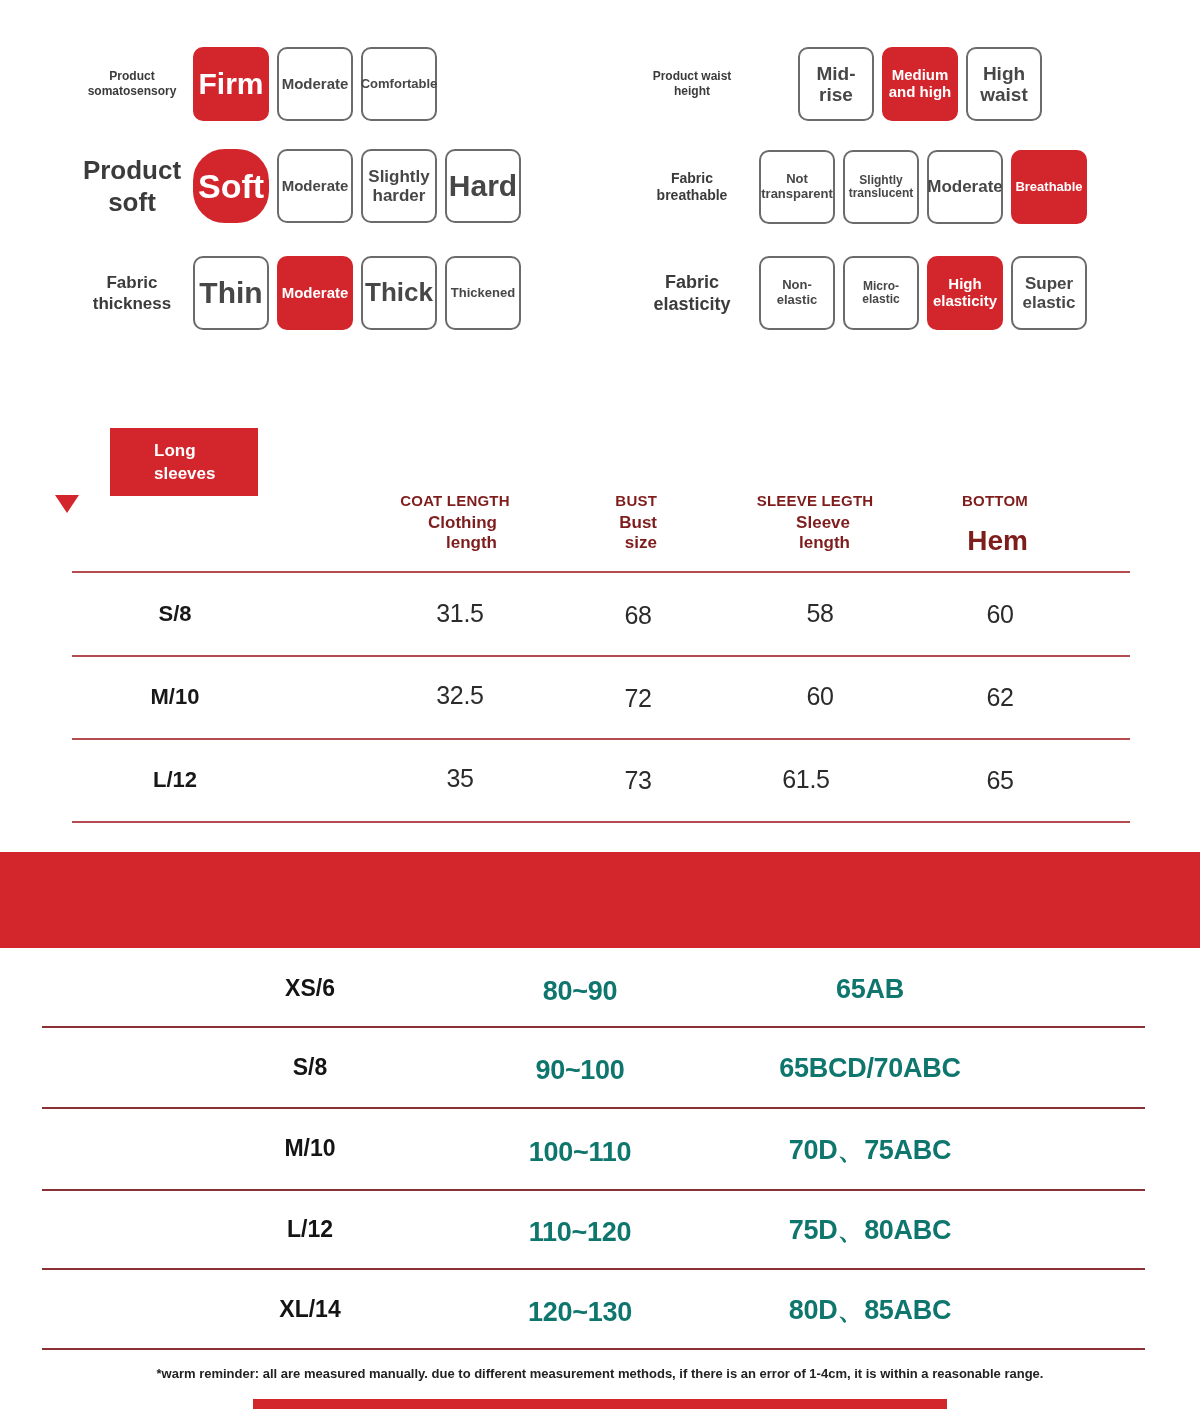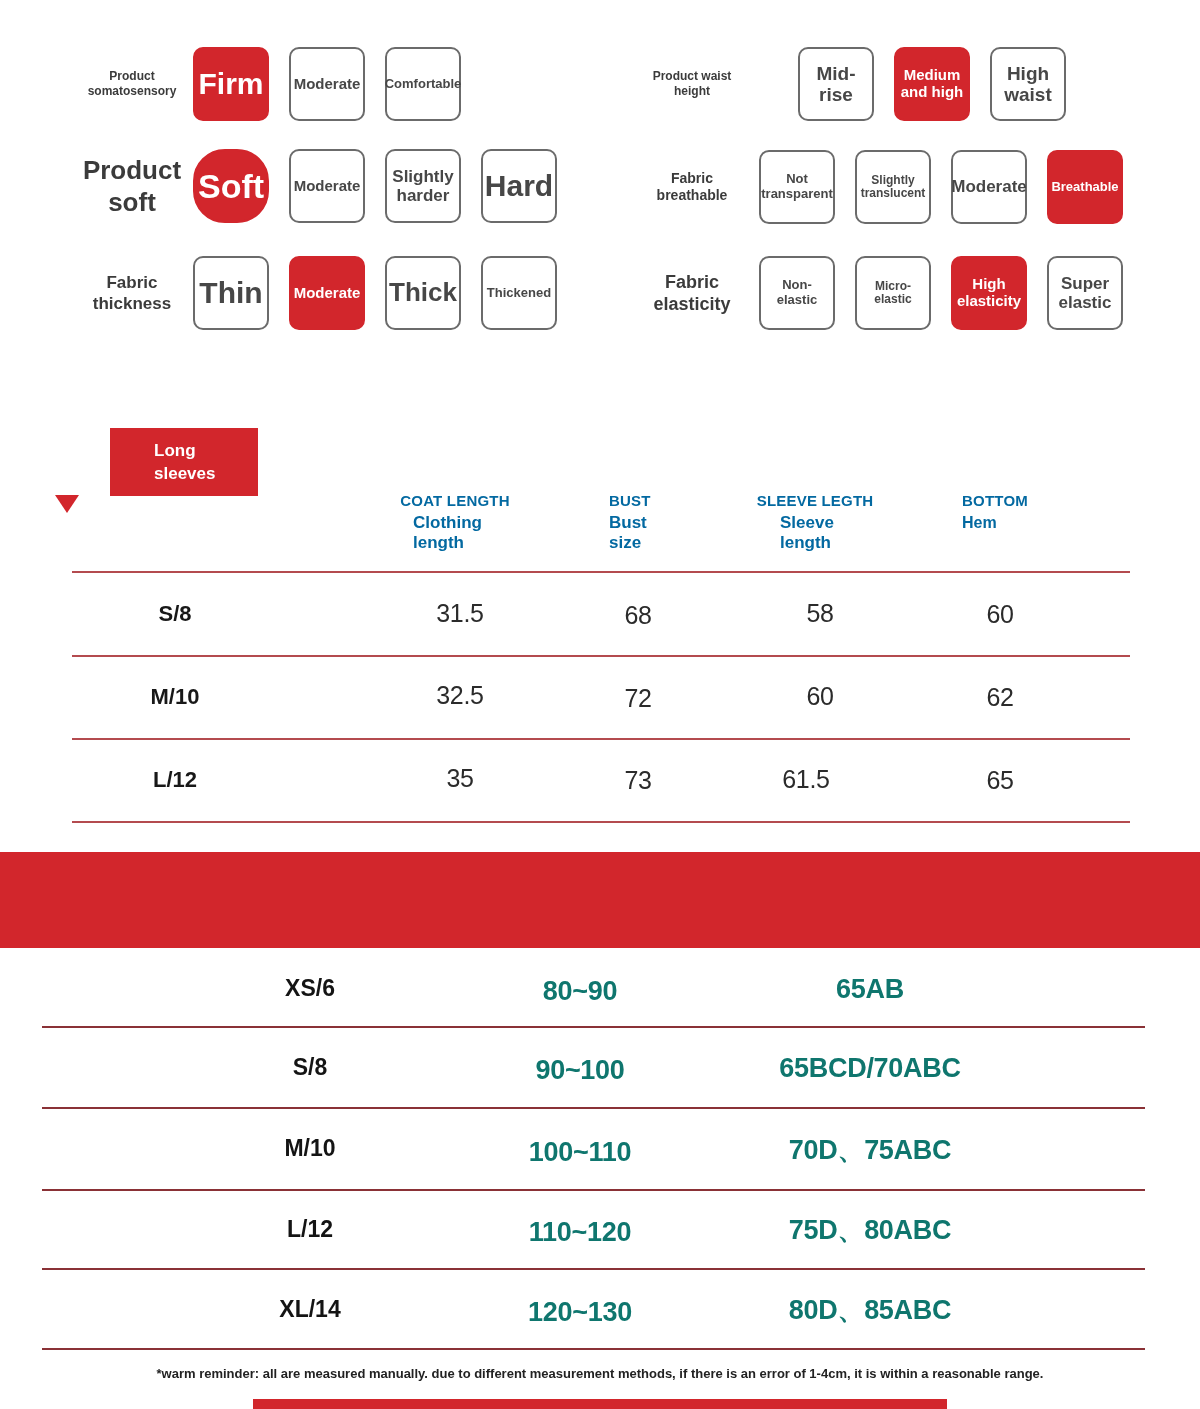--- a/index.html
+++ b/index.html
@@ -8,21 +8,21 @@
     --line-dark:#8a3136;
   }
   html,body{margin:0;padding:0;background:#fff;}
   .canvas{
     position:relative;width:1200px;height:1409px;background:#ffffff;
     font-family:"Liberation Sans", sans-serif;overflow:hidden;
   }
   
   .attr-row{position:absolute;display:flex;align-items:center;height:74px;}
   .attr-label{font-weight:bold;color:#3b3b3b;text-align:center;line-height:1.25;}
-  .boxes{display:flex;gap:20px;align-items:center;}
+  .boxes{display:flex;gap:8px;align-items:center;}
   .box{
     width:76px;height:74px;box-sizing:border-box;border:2px solid #6b6b6b;border-radius:10px;
     background:#fff;display:flex;align-items:center;justify-content:center;text-align:center;
     font-weight:bold;color:#474747;line-height:1.12;padding:2px;
   }
   .box.sel{background:var(--red);border-color:var(--red);color:#fff;}
   .f-xs{font-size:12px;} .f-s{font-size:13px;} .f-m{font-size:15px;} .f-ml{font-size:17px;}
   .f-l{font-size:19px;} .f-xl{font-size:26px;} .f-xxl{font-size:30px;} .f-h{font-size:34px;border-radius:32px;}
   .lab-xs{font-size:12px;width:112px;} .lab-m{font-size:17px;width:112px;} .lab-l{font-size:26px;width:112px;}
   .lab-waist{font-size:12px;width:112px;} .lab-breath{font-size:14px;width:112px;} .lab-elast{font-size:18px;width:112px;}
@@ -32,24 +32,24 @@
     position:absolute;left:110px;top:428px;width:148px;height:68px;background:var(--red);
     color:#fff;font-weight:bold;font-size:17px;line-height:1.35;box-sizing:border-box;
     padding:12px 0 0 44px;
   }
   .tag-pointer{
     position:absolute;left:55px;top:495px;width:0;height:0;
     border-left:12px solid transparent;border-right:12px solid transparent;border-top:18px solid var(--red);
   }
 
   
-  .mcol{position:absolute;top:492px;transform:translateX(-50%);text-align:left;color:#0369a1;}
+  .mcol{position:absolute;top:492px;transform:translateX(-50%);text-align:right;color:#7f1d1d;}
   .mcol-en{font-size:15px;font-weight:bold;letter-spacing:0.2px;}
   .mcol-sub{font-size:17px;font-weight:bold;line-height:1.15;margin:4px auto 0 auto;}
-  .mcol-sub.hem{font-size:16px;margin-top:5px;}
+  .mcol-sub.hem{font-size:28px;margin-top:16px;}
   .hline{position:absolute;height:2px;background:var(--line-red);}
   .hline.dark{background:var(--line-dark);}
   .cell{position:absolute;transform:translate(-50%,-50%);white-space:nowrap;}
   .msize{font-size:22px;font-weight:bold;color:#181818;}
   .mval{font-size:25px;font-weight:normal;color:#2b2b2b;letter-spacing:-0.3px;}
 
   
   .rec-header{position:absolute;left:0;top:852px;width:1200px;height:96px;background:var(--red);color:#fff;}
   .rsize{font-size:23px;font-weight:bold;color:#141414;}
   .rval{font-size:27px;font-weight:bold;color:#0f766e;letter-spacing:-0.3px;}

